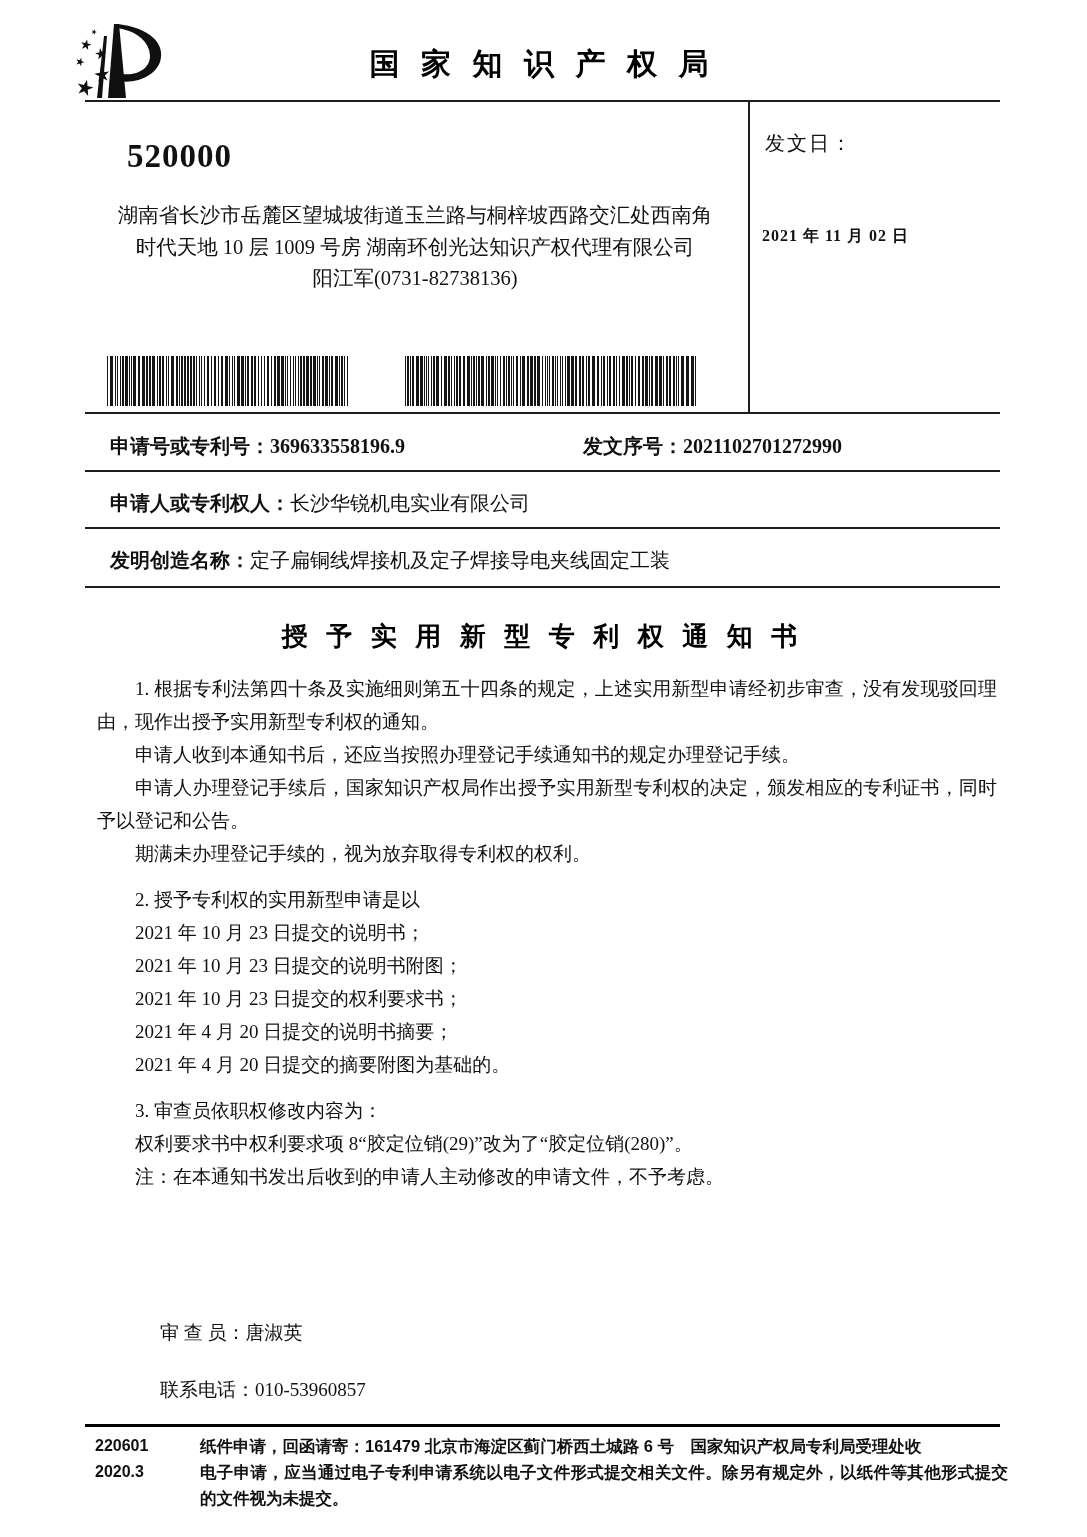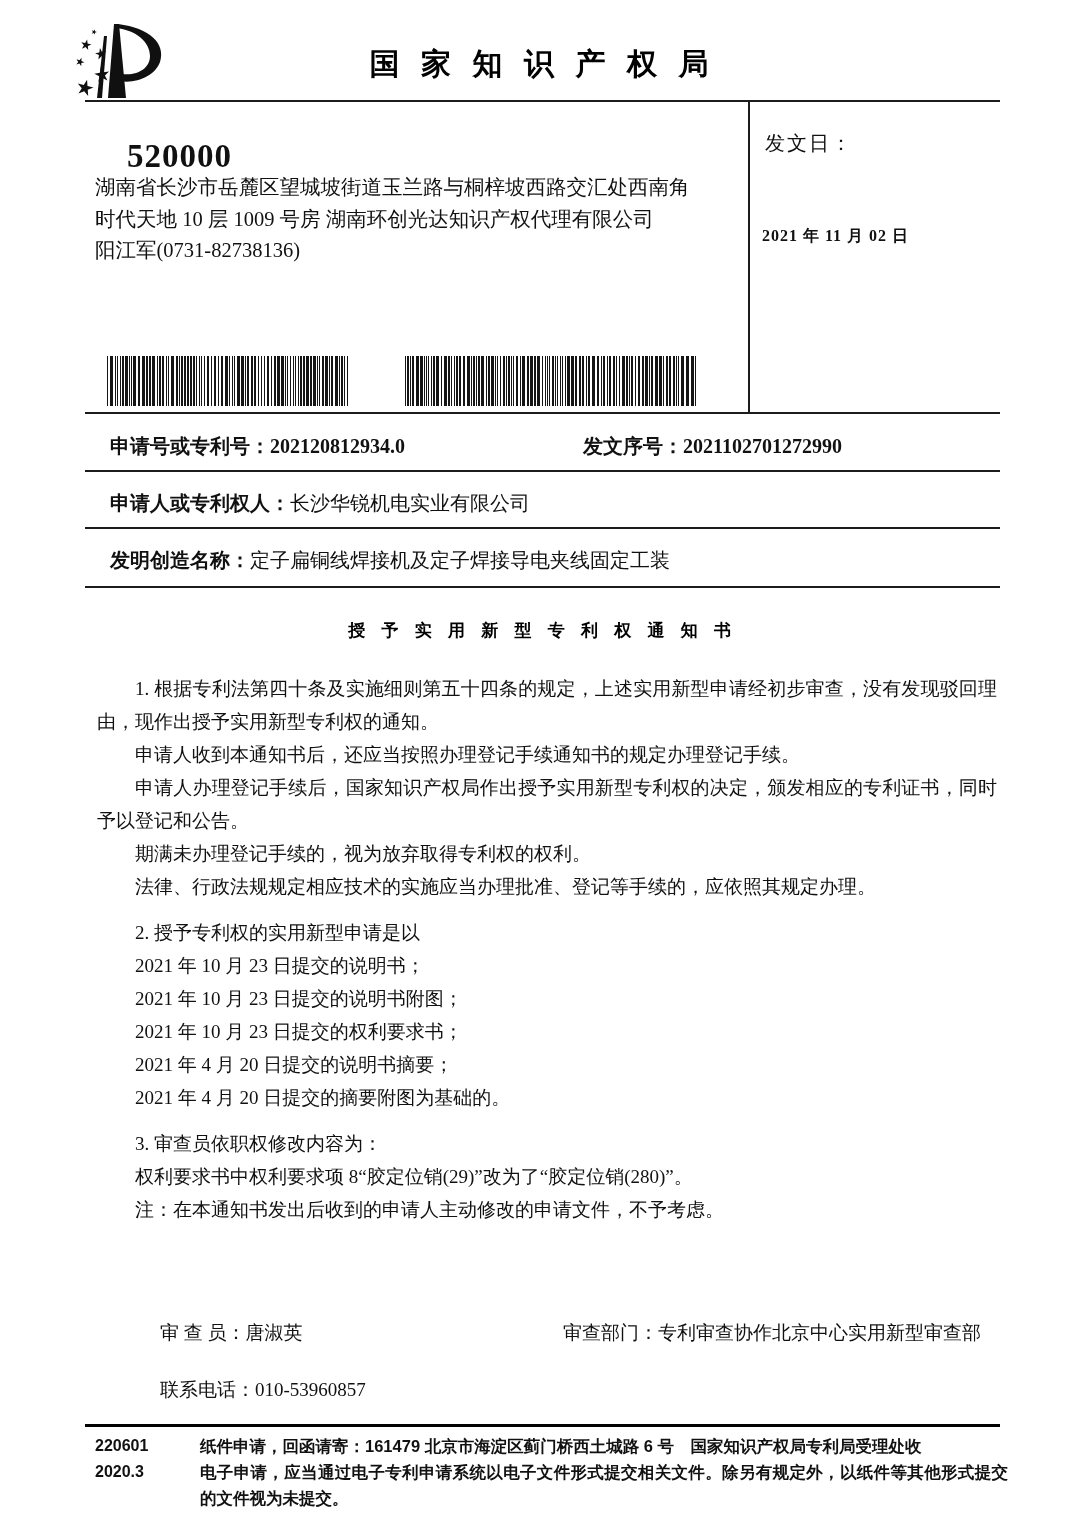--- a/index.html
+++ b/index.html
@@ -15,41 +15,41 @@
   
   .agency-title {
     left:85px; top:44px; width:915px; text-align:center;
     font-size:30px; font-weight:bold; letter-spacing:7px; color:#000;
   }
   .logo { left:58px; top:20px; }
 
   
   .postal { left:127px; top:138px; font-size:33px; font-weight:bold; letter-spacing:1px; }
   .addr {
-    left:95px; top:172px; width:640px; text-align:left;
+    left:95px; top:200px; width:640px; text-align:center;
     font-size:20.5px; line-height:31.5px;
   }
 
   
   .dispatch-label { left:765px; top:130px; font-size:20px; letter-spacing:2px; }
   .dispatch-date  { left:762px; top:226px; font-size:16px; font-weight:bold; letter-spacing:1px; }
 
   
   .barcode { position:absolute; height:50px; font-size:0; overflow:hidden; }
   .barcode i { display:inline-block; height:100%; background:#151515; }
 
   
   .fieldrow { position:absolute; left:85px; width:915px; font-size:20px; line-height:28px; }
   .fieldrow .lab { font-weight:bold; }
   .col2 { position:absolute; left:498px; top:0; }
 
   
   .notice-title {
     left:85px; top:619px; width:915px; text-align:center;
-    font-size:17px; font-weight:bold; letter-spacing:6px; color:#000;
+    font-size:26px; font-weight:bold; letter-spacing:6px; color:#000;
   }
   .body {
     left:97px; top:672px; width:900px;
     font-size:19px; line-height:33px; text-align:justify;
   }
   .body p { margin:0; text-indent:2em; }
   .sec { margin-top:13px; }
 
   
   .exam { font-size:19px; }
@@ -103,21 +103,21 @@
   <div class="abs dispatch-label">发文日：</div>
   <div class="abs dispatch-date">2021 年 11 月 02 日</div>
 
   <div class="barcode" style="left:107px; top:356px; width:245px;"><i style="width: 1px; margin-right: 2px;"></i><i style="width: 3px; margin-right: 2px;"></i><i style="width: 1px; margin-right: 1px;"></i><i style="width: 1px; margin-right: 2px;"></i><i style="width: 1px; margin-right: 1px;"></i><i style="width: 2px; margin-right: 1px;"></i><i style="width: 3px; margin-right: 1px;"></i><i style="width: 1px; margin-right: 1px;"></i><i style="width: 1px; margin-right: 1px;"></i><i style="width: 3px; margin-right: 2px;"></i><i style="width: 2px; margin-right: 2px;"></i><i style="width: 3px; margin-right: 1px;"></i><i style="width: 2px; margin-right: 1px;"></i><i style="width: 2px; margin-right: 1px;"></i><i style="width: 3px; margin-right: 2px;"></i><i style="width: 1px; margin-right: 1px;"></i><i style="width: 2px; margin-right: 1px;"></i><i style="width: 2px; margin-right: 2px;"></i><i style="width: 1px; margin-right: 1px;"></i><i style="width: 1px; margin-right: 2px;"></i><i style="width: 3px; margin-right: 2px;"></i><i style="width: 2px; margin-right: 1px;"></i><i style="width: 1px; margin-right: 1px;"></i><i style="width: 2px; margin-right: 1px;"></i><i style="width: 2px; margin-right: 1px;"></i><i style="width: 2px; margin-right: 1px;"></i><i style="width: 2px; margin-right: 1px;"></i><i style="width: 2px; margin-right: 1px;"></i><i style="width: 1px; margin-right: 2px;"></i><i style="width: 1px; margin-right: 1px;"></i><i style="width: 1px; margin-right: 2px;"></i><i style="width: 1px; margin-right: 2px;"></i><i style="width: 2px; margin-right: 2px;"></i><i style="width: 1px; margin-right: 2px;"></i><i style="width: 2px; margin-right: 2px;"></i><i style="width: 1px; margin-right: 2px;"></i><i style="width: 2px; margin-right: 2px;"></i><i style="width: 3px; margin-right: 1px;"></i><i style="width: 1px; margin-right: 2px;"></i><i style="width: 1px; margin-right: 1px;"></i><i style="width: 1px; margin-right: 2px;"></i><i style="width: 3px; margin-right: 1px;"></i><i style="width: 3px; margin-right: 1px;"></i><i style="width: 1px; margin-right: 1px;"></i><i style="width: 2px; margin-right: 2px;"></i><i style="width: 2px; margin-right: 1px;"></i><i style="width: 2px; margin-right: 2px;"></i><i style="width: 1px; margin-right: 2px;"></i><i style="width: 1px; margin-right: 2px;"></i><i style="width: 1px; margin-right: 2px;"></i><i style="width: 2px; margin-right: 2px;"></i><i style="width: 1px; margin-right: 2px;"></i><i style="width: 2px; margin-right: 1px;"></i><i style="width: 3px; margin-right: 1px;"></i><i style="width: 3px; margin-right: 1px;"></i><i style="width: 1px; margin-right: 1px;"></i><i style="width: 1px; margin-right: 2px;"></i><i style="width: 1px; margin-right: 2px;"></i><i style="width: 1px; margin-right: 1px;"></i><i style="width: 1px; margin-right: 2px;"></i><i style="width: 1px; margin-right: 1px;"></i><i style="width: 2px; margin-right: 1px;"></i><i style="width: 2px; margin-right: 1px;"></i><i style="width: 3px; margin-right: 1px;"></i><i style="width: 2px; margin-right: 1px;"></i><i style="width: 3px; margin-right: 1px;"></i><i style="width: 1px; margin-right: 1px;"></i><i style="width: 1px; margin-right: 2px;"></i><i style="width: 2px; margin-right: 1px;"></i><i style="width: 3px; margin-right: 1px;"></i><i style="width: 1px; margin-right: 1px;"></i><i style="width: 2px; margin-right: 2px;"></i><i style="width: 3px; margin-right: 1px;"></i><i style="width: 1px; margin-right: 1px;"></i><i style="width: 2px; margin-right: 1px;"></i><i style="width: 1px; margin-right: 2px;"></i><i style="width: 1px; margin-right: 1px;"></i></div>
   <div class="barcode" style="left:405px; top:356px; width:296px;"><i style="width: 1px; margin-right: 1px;"></i><i style="width: 2px; margin-right: 1px;"></i><i style="width: 1px; margin-right: 1px;"></i><i style="width: 2px; margin-right: 2px;"></i><i style="width: 3px; margin-right: 1px;"></i><i style="width: 3px; margin-right: 1px;"></i><i style="width: 1px; margin-right: 1px;"></i><i style="width: 1px; margin-right: 1px;"></i><i style="width: 1px; margin-right: 2px;"></i><i style="width: 1px; margin-right: 1px;"></i><i style="width: 2px; margin-right: 1px;"></i><i style="width: 3px; margin-right: 2px;"></i><i style="width: 1px; margin-right: 2px;"></i><i style="width: 3px; margin-right: 1px;"></i><i style="width: 2px; margin-right: 1px;"></i><i style="width: 1px; margin-right: 2px;"></i><i style="width: 1px; margin-right: 1px;"></i><i style="width: 2px; margin-right: 1px;"></i><i style="width: 2px; margin-right: 2px;"></i><i style="width: 2px; margin-right: 2px;"></i><i style="width: 3px; margin-right: 1px;"></i><i style="width: 1px; margin-right: 1px;"></i><i style="width: 2px; margin-right: 1px;"></i><i style="width: 1px; margin-right: 1px;"></i><i style="width: 2px; margin-right: 1px;"></i><i style="width: 3px; margin-right: 2px;"></i><i style="width: 1px; margin-right: 1px;"></i><i style="width: 2px; margin-right: 1px;"></i><i style="width: 3px; margin-right: 1px;"></i><i style="width: 1px; margin-right: 1px;"></i><i style="width: 1px; margin-right: 2px;"></i><i style="width: 1px; margin-right: 2px;"></i><i style="width: 2px; margin-right: 1px;"></i><i style="width: 1px; margin-right: 1px;"></i><i style="width: 2px; margin-right: 1px;"></i><i style="width: 1px; margin-right: 1px;"></i><i style="width: 1px; margin-right: 2px;"></i><i style="width: 2px; margin-right: 2px;"></i><i style="width: 1px; margin-right: 1px;"></i><i style="width: 3px; margin-right: 2px;"></i><i style="width: 2px; margin-right: 1px;"></i><i style="width: 3px; margin-right: 1px;"></i><i style="width: 2px; margin-right: 1px;"></i><i style="width: 3px; margin-right: 2px;"></i><i style="width: 1px; margin-right: 2px;"></i><i style="width: 1px; margin-right: 1px;"></i><i style="width: 1px; margin-right: 1px;"></i><i style="width: 1px; margin-right: 2px;"></i><i style="width: 2px; margin-right: 1px;"></i><i style="width: 1px; margin-right: 1px;"></i><i style="width: 1px; margin-right: 2px;"></i><i style="width: 1px; margin-right: 1px;"></i><i style="width: 1px; margin-right: 2px;"></i><i style="width: 1px; margin-right: 1px;"></i><i style="width: 3px; margin-right: 1px;"></i><i style="width: 3px; margin-right: 1px;"></i><i style="width: 2px; margin-right: 2px;"></i><i style="width: 2px; margin-right: 1px;"></i><i style="width: 2px; margin-right: 2px;"></i><i style="width: 1px; margin-right: 1px;"></i><i style="width: 2px; margin-right: 2px;"></i><i style="width: 3px; margin-right: 2px;"></i><i style="width: 2px; margin-right: 2px;"></i><i style="width: 1px; margin-right: 1px;"></i><i style="width: 2px; margin-right: 2px;"></i><i style="width: 1px; margin-right: 1px;"></i><i style="width: 2px; margin-right: 2px;"></i><i style="width: 2px; margin-right: 1px;"></i><i style="width: 1px; margin-right: 2px;"></i><i style="width: 1px; margin-right: 2px;"></i><i style="width: 3px; margin-right: 1px;"></i><i style="width: 2px; margin-right: 1px;"></i><i style="width: 1px; margin-right: 1px;"></i><i style="width: 2px; margin-right: 2px;"></i><i style="width: 1px; margin-right: 2px;"></i><i style="width: 2px; margin-right: 2px;"></i><i style="width: 2px; margin-right: 1px;"></i><i style="width: 3px; margin-right: 1px;"></i><i style="width: 1px; margin-right: 1px;"></i><i style="width: 2px; margin-right: 2px;"></i><i style="width: 3px; margin-right: 1px;"></i><i style="width: 3px; margin-right: 1px;"></i><i style="width: 1px; margin-right: 2px;"></i><i style="width: 2px; margin-right: 1px;"></i><i style="width: 2px; margin-right: 2px;"></i><i style="width: 2px; margin-right: 1px;"></i><i style="width: 1px; margin-right: 1px;"></i><i style="width: 1px; margin-right: 2px;"></i><i style="width: 3px; margin-right: 2px;"></i><i style="width: 3px; margin-right: 2px;"></i><i style="width: 3px; margin-right: 1px;"></i><i style="width: 1px; margin-right: 1px;"></i></div>
 
   <div class="rule" style="left:85px; top:412px; width:915px; height:2px;"></div>
 
   <div class="fieldrow" style="top:432px;">
     <span style="position:absolute; left:25px; top:0;">
-      <span class="lab">申请号或专利号：</span><span class="lab">202120812934.0</span>
+      <span class="lab">申请号或专利号：</span><span class="lab">369633558196.9</span>
     </span>
     <span class="col2">
       <span class="lab">发文序号：</span><span class="lab">2021102701272990</span>
     </span>
   </div>
 
   <div class="rule" style="left:85px; top:470px; width:915px; height:2px;"></div>
 
   <div class="fieldrow" style="top:489px;">
     <span style="position:absolute; left:25px; top:0;">
@@ -136,43 +136,39 @@
   <div class="rule" style="left:85px; top:586px; width:915px; height:2px;"></div>
 
   <div class="abs notice-title">授 予 实 用 新 型 专 利 权 通 知 书</div>
 
   <div class="abs body">
     <div>
       <p>1. 根据专利法第四十条及实施细则第五十四条的规定，上述实用新型申请经初步审查，没有发现驳回理由，现作出授予实用新型专利权的通知。</p>
       <p>申请人收到本通知书后，还应当按照办理登记手续通知书的规定办理登记手续。</p>
       <p>申请人办理登记手续后，国家知识产权局作出授予实用新型专利权的决定，颁发相应的专利证书，同时予以登记和公告。</p>
       <p>期满未办理登记手续的，视为放弃取得专利权的权利。</p>
-      <p>法律、行政法规规定相应技术的实施应当办理批准、登记等手续的，应依照其规定办理。</p>
     </div>
     <div class="sec">
       <p>2. 授予专利权的实用新型申请是以</p>
       <p>2021 年 10 月 23 日提交的说明书；</p>
       <p>2021 年 10 月 23 日提交的说明书附图；</p>
       <p>2021 年 10 月 23 日提交的权利要求书；</p>
       <p>2021 年 4 月 20 日提交的说明书摘要；</p>
       <p>2021 年 4 月 20 日提交的摘要附图为基础的。</p>
     </div>
     <div class="sec">
       <p>3. 审查员依职权修改内容为：</p>
       <p>权利要求书中权利要求项 8“胶定位销(29)”改为了“胶定位销(280)”。</p>
       <p>注：在本通知书发出后收到的申请人主动修改的申请文件，不予考虑。</p>
     </div>
   </div>
 
   <div class="abs exam" style="left:160px; top:1320px;">
     <span>审 查 员：</span><span>唐淑英</span>
   </div>
-  <div class="abs exam" style="left:563px; top:1320px;">
-    <span>审查部门：</span><span>专利审查协作北京中心实用新型审查部</span>
-  </div>
   <div class="abs exam" style="left:160px; top:1377px;">
     <span>联系电话：</span><span>010-53960857</span>
   </div>
 
   <div class="footer-rule abs"></div>
   <div class="abs f-codes">
     <p>220601</p>
     <p>2020.3</p>
   </div>
   <div class="abs f-text">

